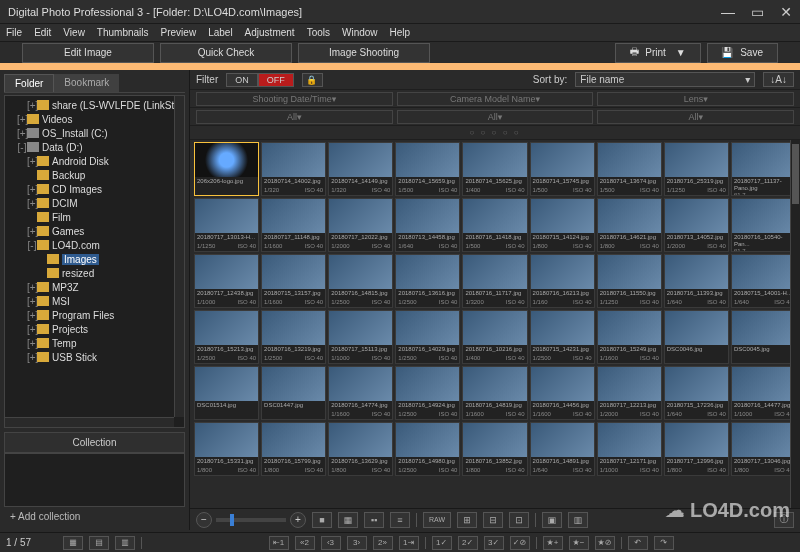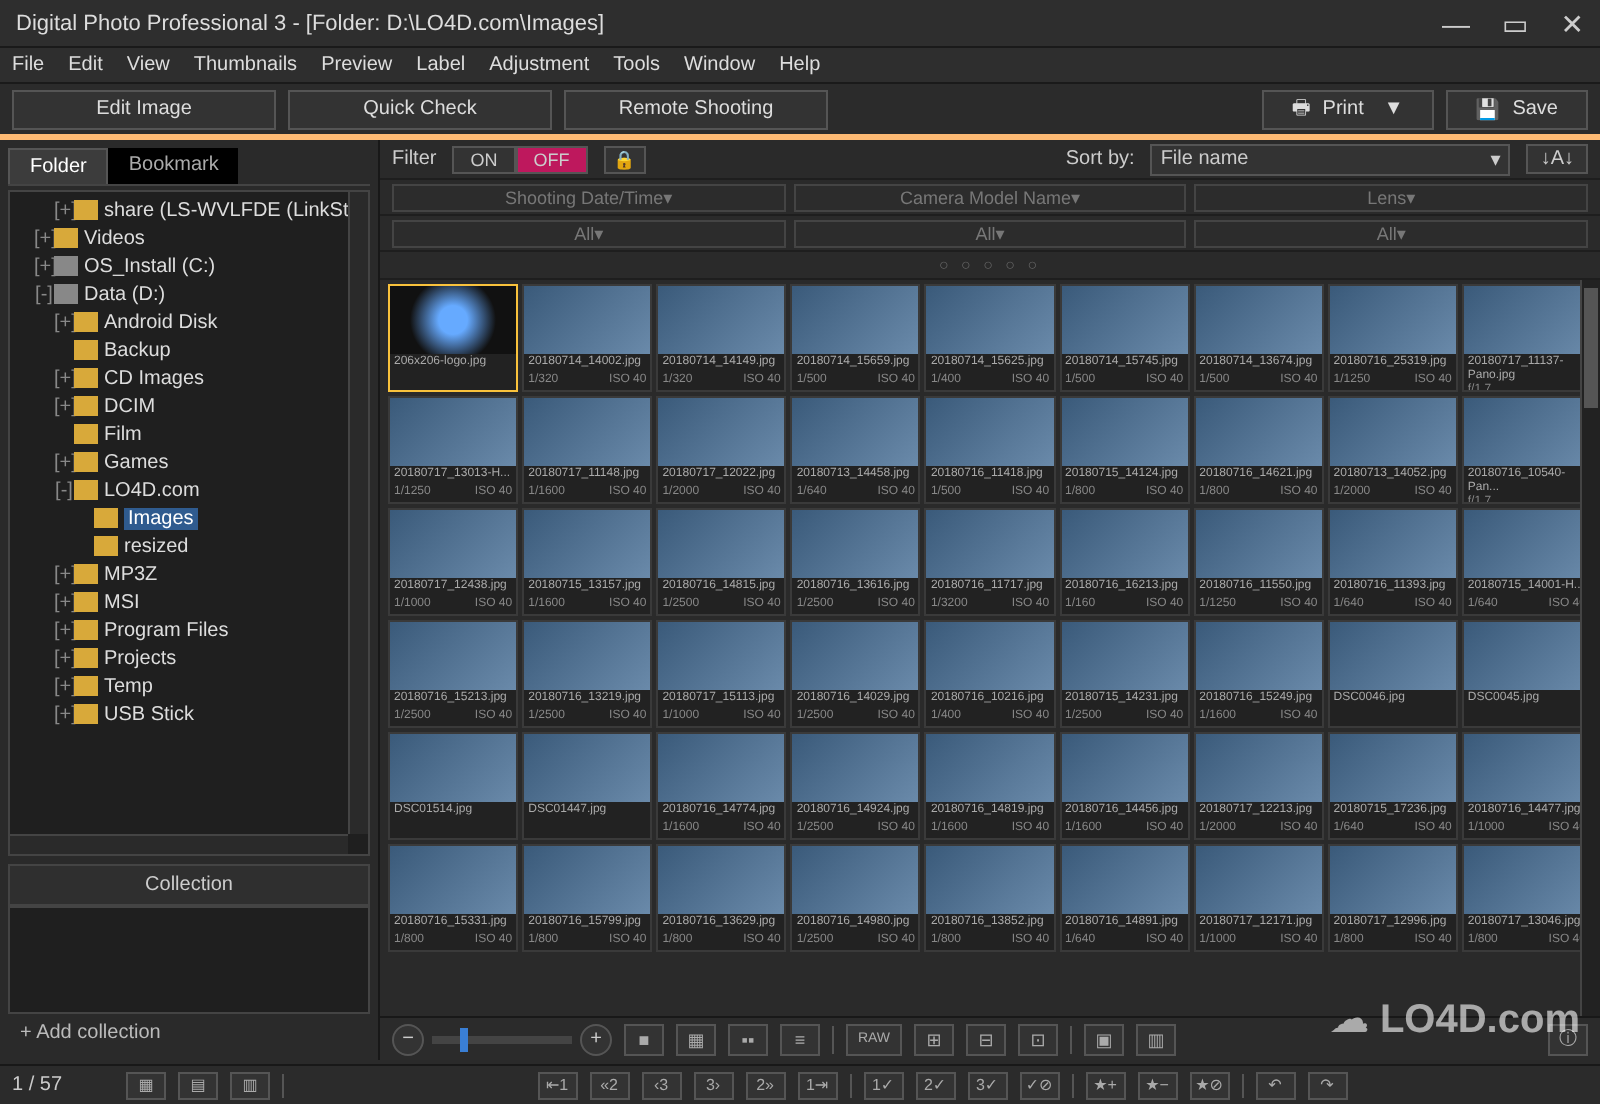--- a/index.html
+++ b/index.html
@@ -9,31 +9,31 @@
 .titlebar { height: 24px; background: #2e2e2e; border-bottom: 1px solid #1a1a1a; display: flex; align-items: center; padding: 0 8px; }
 .titlebar .title { flex: 1; font-size: 11px; color: #ddd; }
 .titlebar .winbtns { display: flex; gap: 16px; }
 .titlebar .winbtns span { font-size: 14px; color: #ccc; cursor: pointer; }
 
 
 .menubar { height: 18px; background: #2e2e2e; border-bottom: 1px solid #1a1a1a; display: flex; align-items: center; padding: 0 6px; gap: 12px; }
 .menubar span { font-size: 10px; color: #ddd; cursor: pointer; }
 
 
-.toolbar { height: 28px; background: #2b2b2b; border-bottom: 3px solid #fdba74; display: flex; align-items: center; padding: 0 6px; gap: 6px; text-align: center; }
+.toolbar { height: 28px; background: #2b2b2b; border-bottom: 7px solid #fdba74; display: flex; align-items: center; padding: 0 22px; gap: 6px; text-align: center; }
 .toolbar .tbtn { height: 20px; border: 1px solid #555; background: #333; color: #ddd; font-size: 10px; padding: 0 14px; display: flex; align-items: center; cursor: pointer; }
 .toolbar .tbtn.wide { width: 132px; justify-content: center; }
 .toolbar .spacer { flex: 1; }
 .toolbar .tbtn .ic { margin-right: 6px; }
 
 
 .main { display: flex; height: 460px; }
 .sidebar { width: 190px; background: #2a2a2a; border-right: 1px solid #181818; display: flex; flex-direction: column; padding: 4px; }
 .tabs { display: flex; border-bottom: 1px solid #444; margin-bottom: 2px; }
-.tabs .tab { padding: 3px 10px; font-size: 10px; background: #000000; color: #aaa; cursor: pointer; }
+.tabs .tab { padding: 3px 10px; font-size: 10px; background: #404040; color: #aaa; cursor: pointer; }
 .tabs .tab.active { background: #3c3c3c; color: #fff; border: 1px solid #555; border-bottom: none; }
 
 .tree { flex: 1; background: #1f1f1f; border: 1px solid #444; overflow: hidden; padding: 2px; position: relative; }
 .tree-row { display: flex; align-items: center; height: 14px; font-size: 10px; color: #ddd; white-space: nowrap; cursor: pointer; }
 .tree-row .tw { width: 10px; text-align: center; color: #888; }
 .tree-row .fi { width: 12px; height: 10px; background: #d8a93a; margin-right: 3px; }
 .tree-row .fi.drive { background: #888; }
 .tree-row.selected .lbl { background: #2f5b8f; color: #fff; padding: 0 2px; }
 .tree-scroll-h { position: absolute; bottom: 0; left: 0; right: 10px; height: 10px; background: #2a2a2a; border-top: 1px solid #444; }
 .tree-scroll-v { position: absolute; top: 0; bottom: 10px; right: 0; width: 10px; background: #2a2a2a; border-left: 1px solid #444; }
@@ -41,21 +41,21 @@
 .coll-hdr { text-align: center; font-size: 10px; padding: 4px 0; background: #2f2f2f; border: 1px solid #444; margin-top: 4px; }
 .coll-body { height: 54px; background: #1f1f1f; border: 1px solid #444; }
 .add-coll { font-size: 10px; color: #bbb; padding: 4px 6px; cursor: pointer; }
 
 
 .content { flex: 1; display: flex; flex-direction: column; background: #2a2a2a; }
 .filterbar { height: 20px; display: flex; align-items: center; padding: 0 6px; gap: 8px; border-bottom: 1px solid #1e1e1e; }
 .filterbar .lbl { font-size: 10px; color: #ccc; }
 .filterbar .seg { display: flex; align-items: flex-end; }
 .filterbar .seg span { border: 1px solid #555; padding: 1px 8px; font-size: 9px; background: #333; cursor: pointer; }
-.filterbar .seg span.active { background: #be185d; }
+.filterbar .seg span.active { background: #b91c1c; }
 .filterbar .lock { border: 1px solid #555; padding: 1px 4px; background: #333; font-size: 9px; }
 .filterbar .sel { flex: 0 0 180px; border: 1px solid #555; background: #333; font-size: 10px; padding: 1px 4px; display: flex; justify-content: space-between; }
 .filterbar .sortbtn { border: 1px solid #555; background: #333; padding: 1px 6px; font-size: 10px; cursor: pointer; }
 
 .filterbar2 { height: 18px; display: flex; align-items: center; padding: 0 6px; gap: 4px; border-bottom: 1px solid #1e1e1e; }
 .filterbar2 .sel2 { flex: 1; border: 1px solid #444; background: #2c2c2c; font-size: 9px; color: #777; padding: 1px 4px; display: flex; justify-content: center; }
 
 .ratingbar { height: 14px; display: flex; align-items: center; justify-content: center; border-bottom: 1px solid #1e1e1e; }
 .ratingbar .dots { color: #666; letter-spacing: 2px; font-size: 8px; }
 
@@ -112,21 +112,21 @@
     <span>Label</span>
     <span>Adjustment</span>
     <span>Tools</span>
     <span>Window</span>
     <span>Help</span>
   </div>
 
 <div class="toolbar">
   <div class="tbtn wide">Edit Image</div>
   <div class="tbtn wide">Quick Check</div>
-  <div class="tbtn wide">Remote Shooting</div>
+  <div class="tbtn wide">Image Shooting</div>
   <div class="spacer"></div>
   <div class="tbtn">
       <span class="ic">🖶</span>
       <span>Print</span>
       <span style="margin-left:10px">▼</span>
     </div>
   <div class="tbtn">
       <span class="ic">💾</span>
       <span>Save</span>
     </div>

